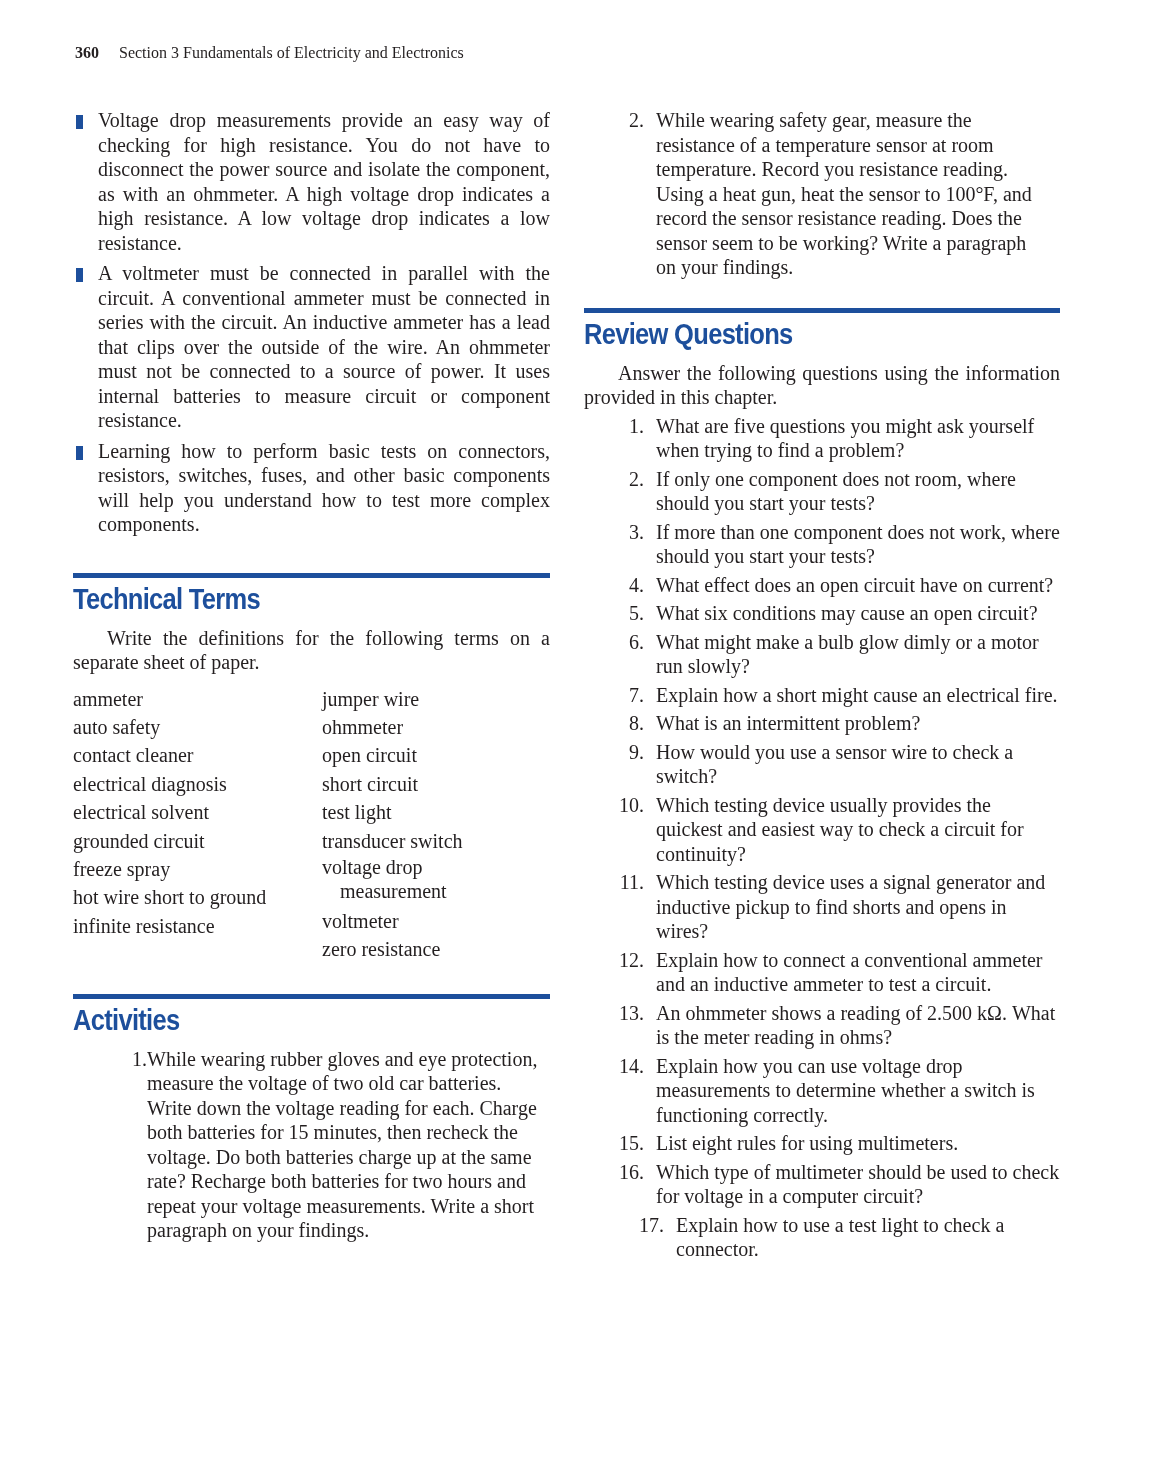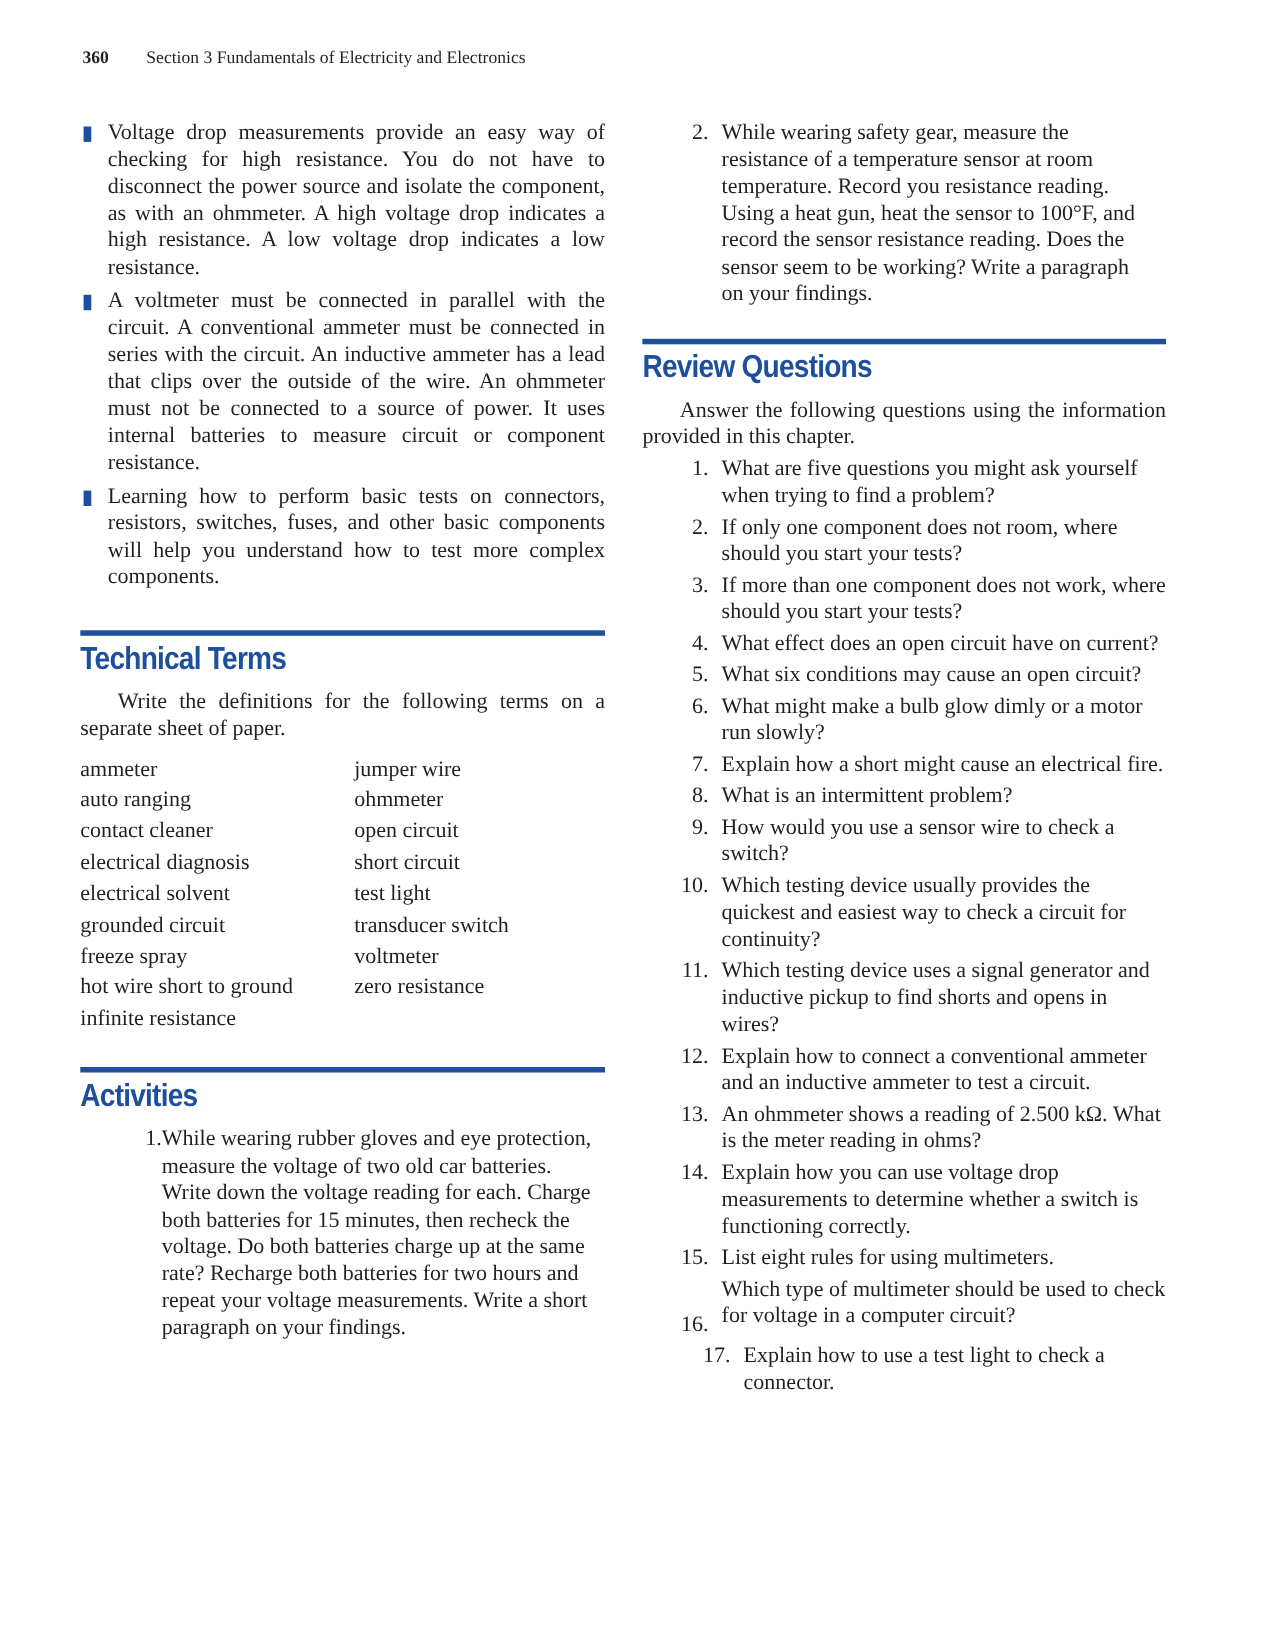--- a/index.html
+++ b/index.html
@@ -1,19 +1,19 @@
 <!DOCTYPE html>
 <html><head>
   <meta charset="utf-8">
   <style>
     html, body { margin: 0; padding: 0; background: #ffffff; }
     body { width: 1156px; height: 1479px; position: relative; overflow: hidden;
            font-family: "Liberation Serif", "DejaVu Serif", serif; color: #231f20; }
     .running-head { position: absolute; left: 75px; top: 44px; font-size: 16px; }
-    .running-head .pg { font-weight: bold; margin-right: 34px; }
+    .running-head .pg { font-weight: bold; margin-right: 20px; }
     .col { position: absolute; top: 108px; }
     .col-left { left: 73px; width: 477px; }
     .col-right { left: 584px; width: 476px; }
     .body-text { font-size: 20px; line-height: 24.5px; }
     .bullet { position: relative; padding-left: 25px; text-align: justify; margin-bottom: 6px; }
     .bullet .marker { position: absolute; left: 3px; top: 7px; width: 7px; height: 14px; background: #1d4f9c; }
     .section-rule { height: 5px; background: #1d4f9c; }
     .section-title { font-family: "Liberation Sans", "DejaVu Sans", sans-serif; font-weight: bold;
                      color: #1d4f9c; font-size: 29px; letter-spacing: -0.8px; transform: scaleX(0.88);
                      transform-origin: left; margin: 4px 0 10px 0; line-height: 34px; }
@@ -50,36 +50,37 @@
   </div>
 
   <div style="height:30px"></div>
   <div class="section-rule"></div>
   <div class="section-title">Technical Terms</div>
   <div class="intro">Write the definitions for the following terms on a separate sheet of paper.</div>
 
   <div class="terms">
     <div class="tcol tcol1">
       <span class="term">ammeter</span>
-      <span class="term">auto ranging</span>
+      <span class="term">auto safety</span>
       <span class="term">contact cleaner</span>
       <span class="term">electrical diagnosis</span>
       <span class="term">electrical solvent</span>
       <span class="term">grounded circuit</span>
       <span class="term">freeze spray</span>
       <span class="term">hot wire short to ground</span>
       <span class="term">infinite resistance</span>
     </div>
     <div class="tcol">
       <span class="term">jumper wire</span>
       <span class="term">ohmmeter</span>
       <span class="term">open circuit</span>
       <span class="term">short circuit</span>
       <span class="term">test light</span>
       <span class="term">transducer switch</span>
+      <span class="term wrap"><span>voltage drop</span><span class="cont">measurement</span></span>
       <span class="term">voltmeter</span>
       <span class="term">zero resistance</span>
     </div>
   </div>
 
   <div style="height:30px"></div>
   <div class="section-rule"></div>
   <div class="section-title">Activities</div>
   <div style="padding-left:44px; padding-right:8px;">
     <div class="oitem">
@@ -157,21 +158,21 @@
       </div>
     <div class="oitem">
         <span class="num" style="width:26px;margin-right:12px;">14.</span>
         <span class="txt">Explain how you can use voltage drop measurements to determine whether a switch is functioning correctly.</span>
       </div>
     <div class="oitem">
         <span class="num" style="width:26px;margin-right:12px;">15.</span>
         <span class="txt">List eight rules for using multimeters.</span>
       </div>
     <div class="oitem">
-        <span class="num" style="width:26px;margin-right:12px;margin-top:32px;">16.</span>
+        <span class="num" style="width:26px;margin-right:12px;">16.</span>
         <span class="txt">Which type of multimeter should be used to check for voltage in a computer circuit?</span>
       </div>
     <div class="oitem">
         <span class="num" style="width:26px;margin-right:12px;margin-left:20px;">17.</span>
         <span class="txt">Explain how to use a test light to check a connector.</span>
       </div>
   </div>
 </div>
 
 </body></html>

